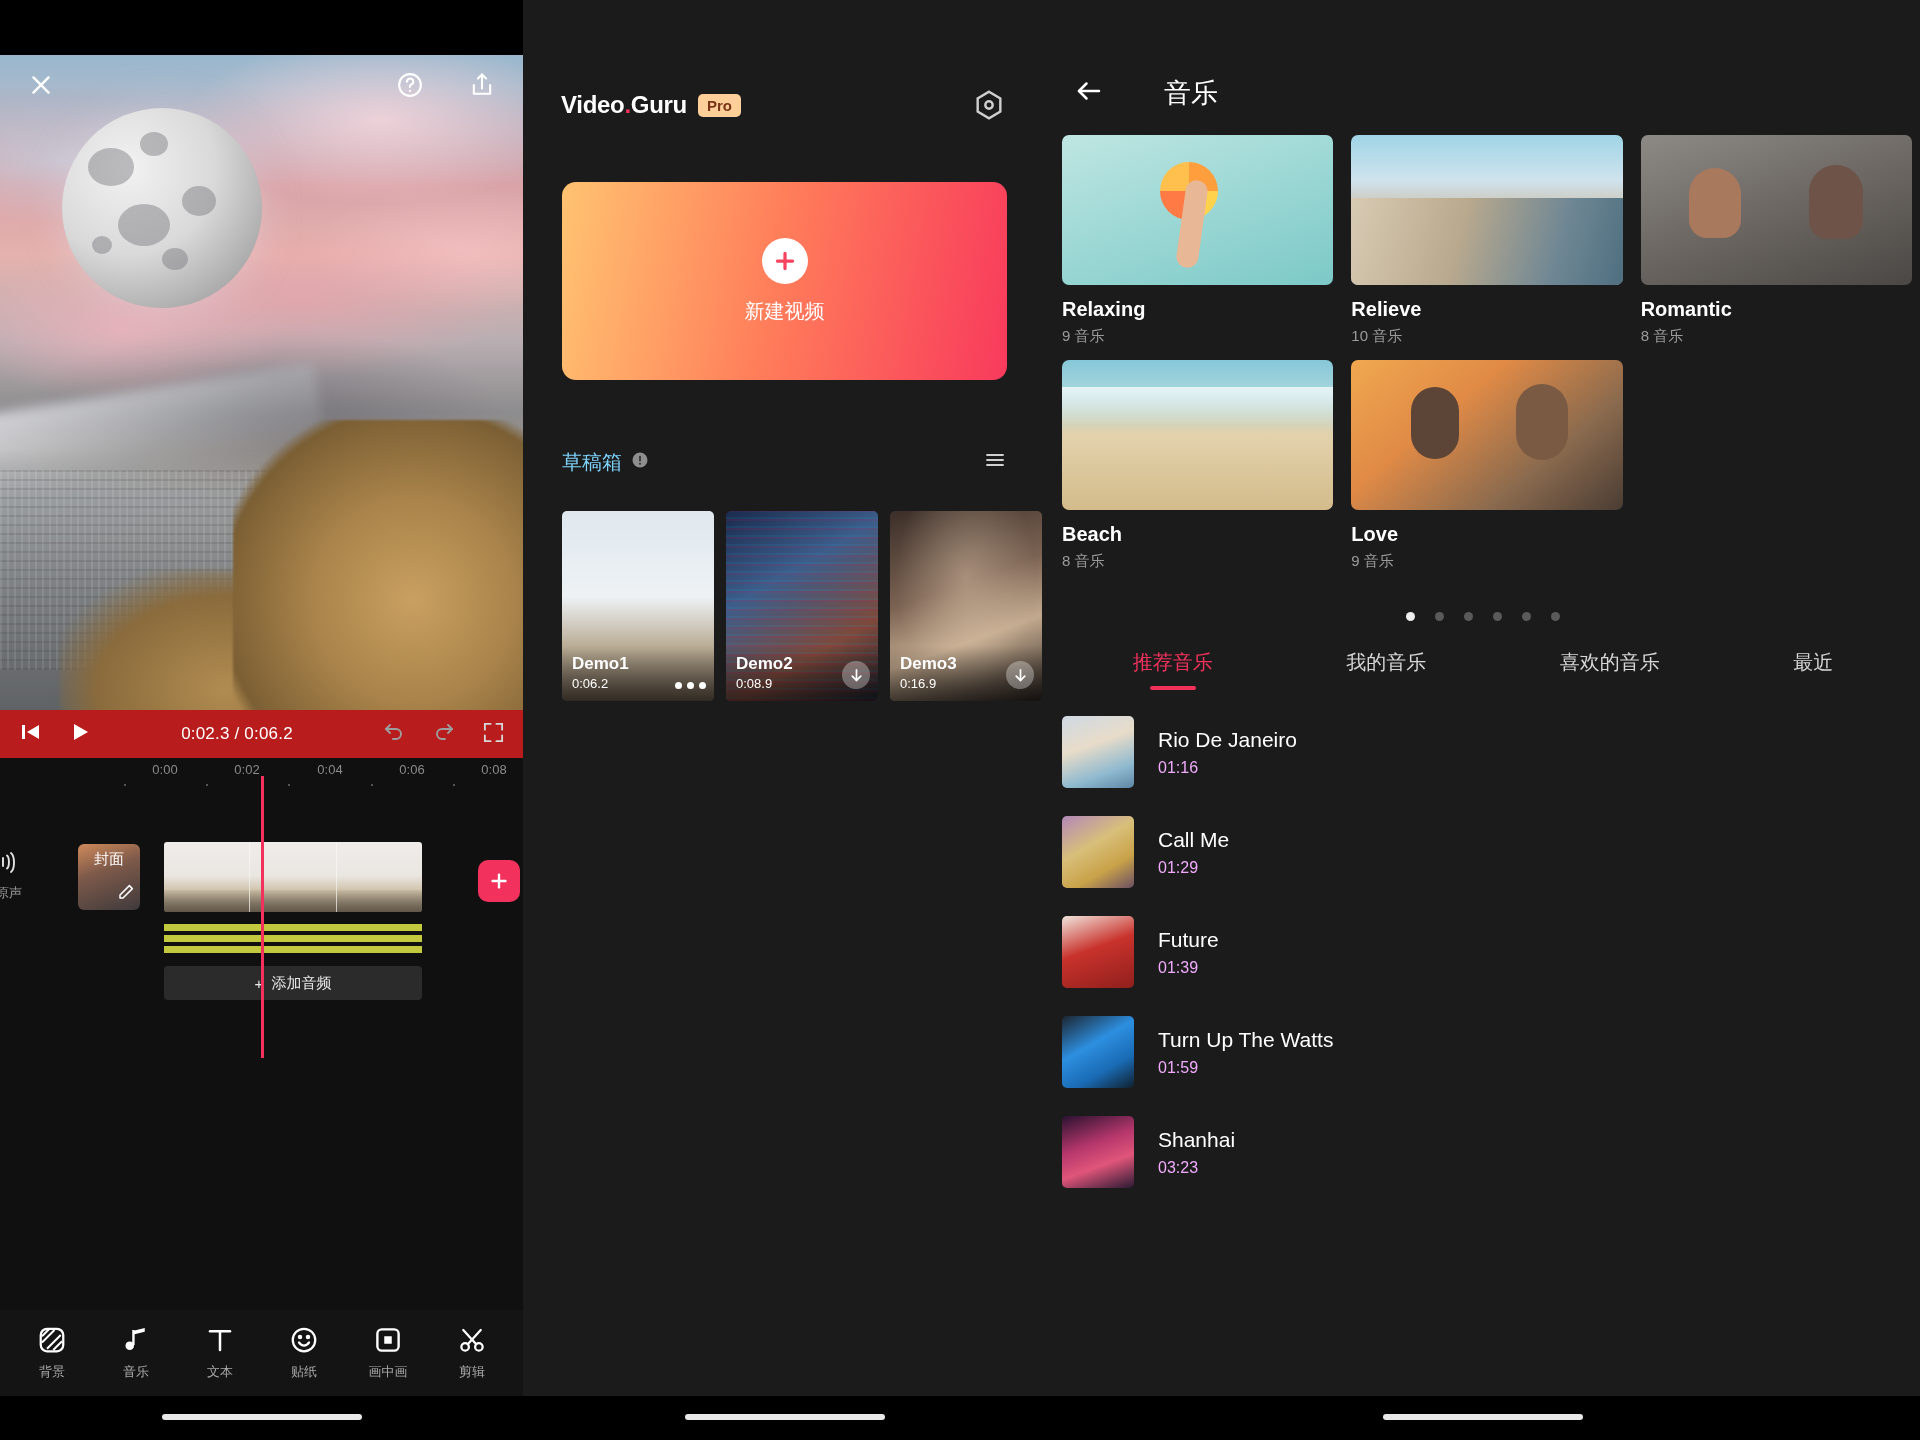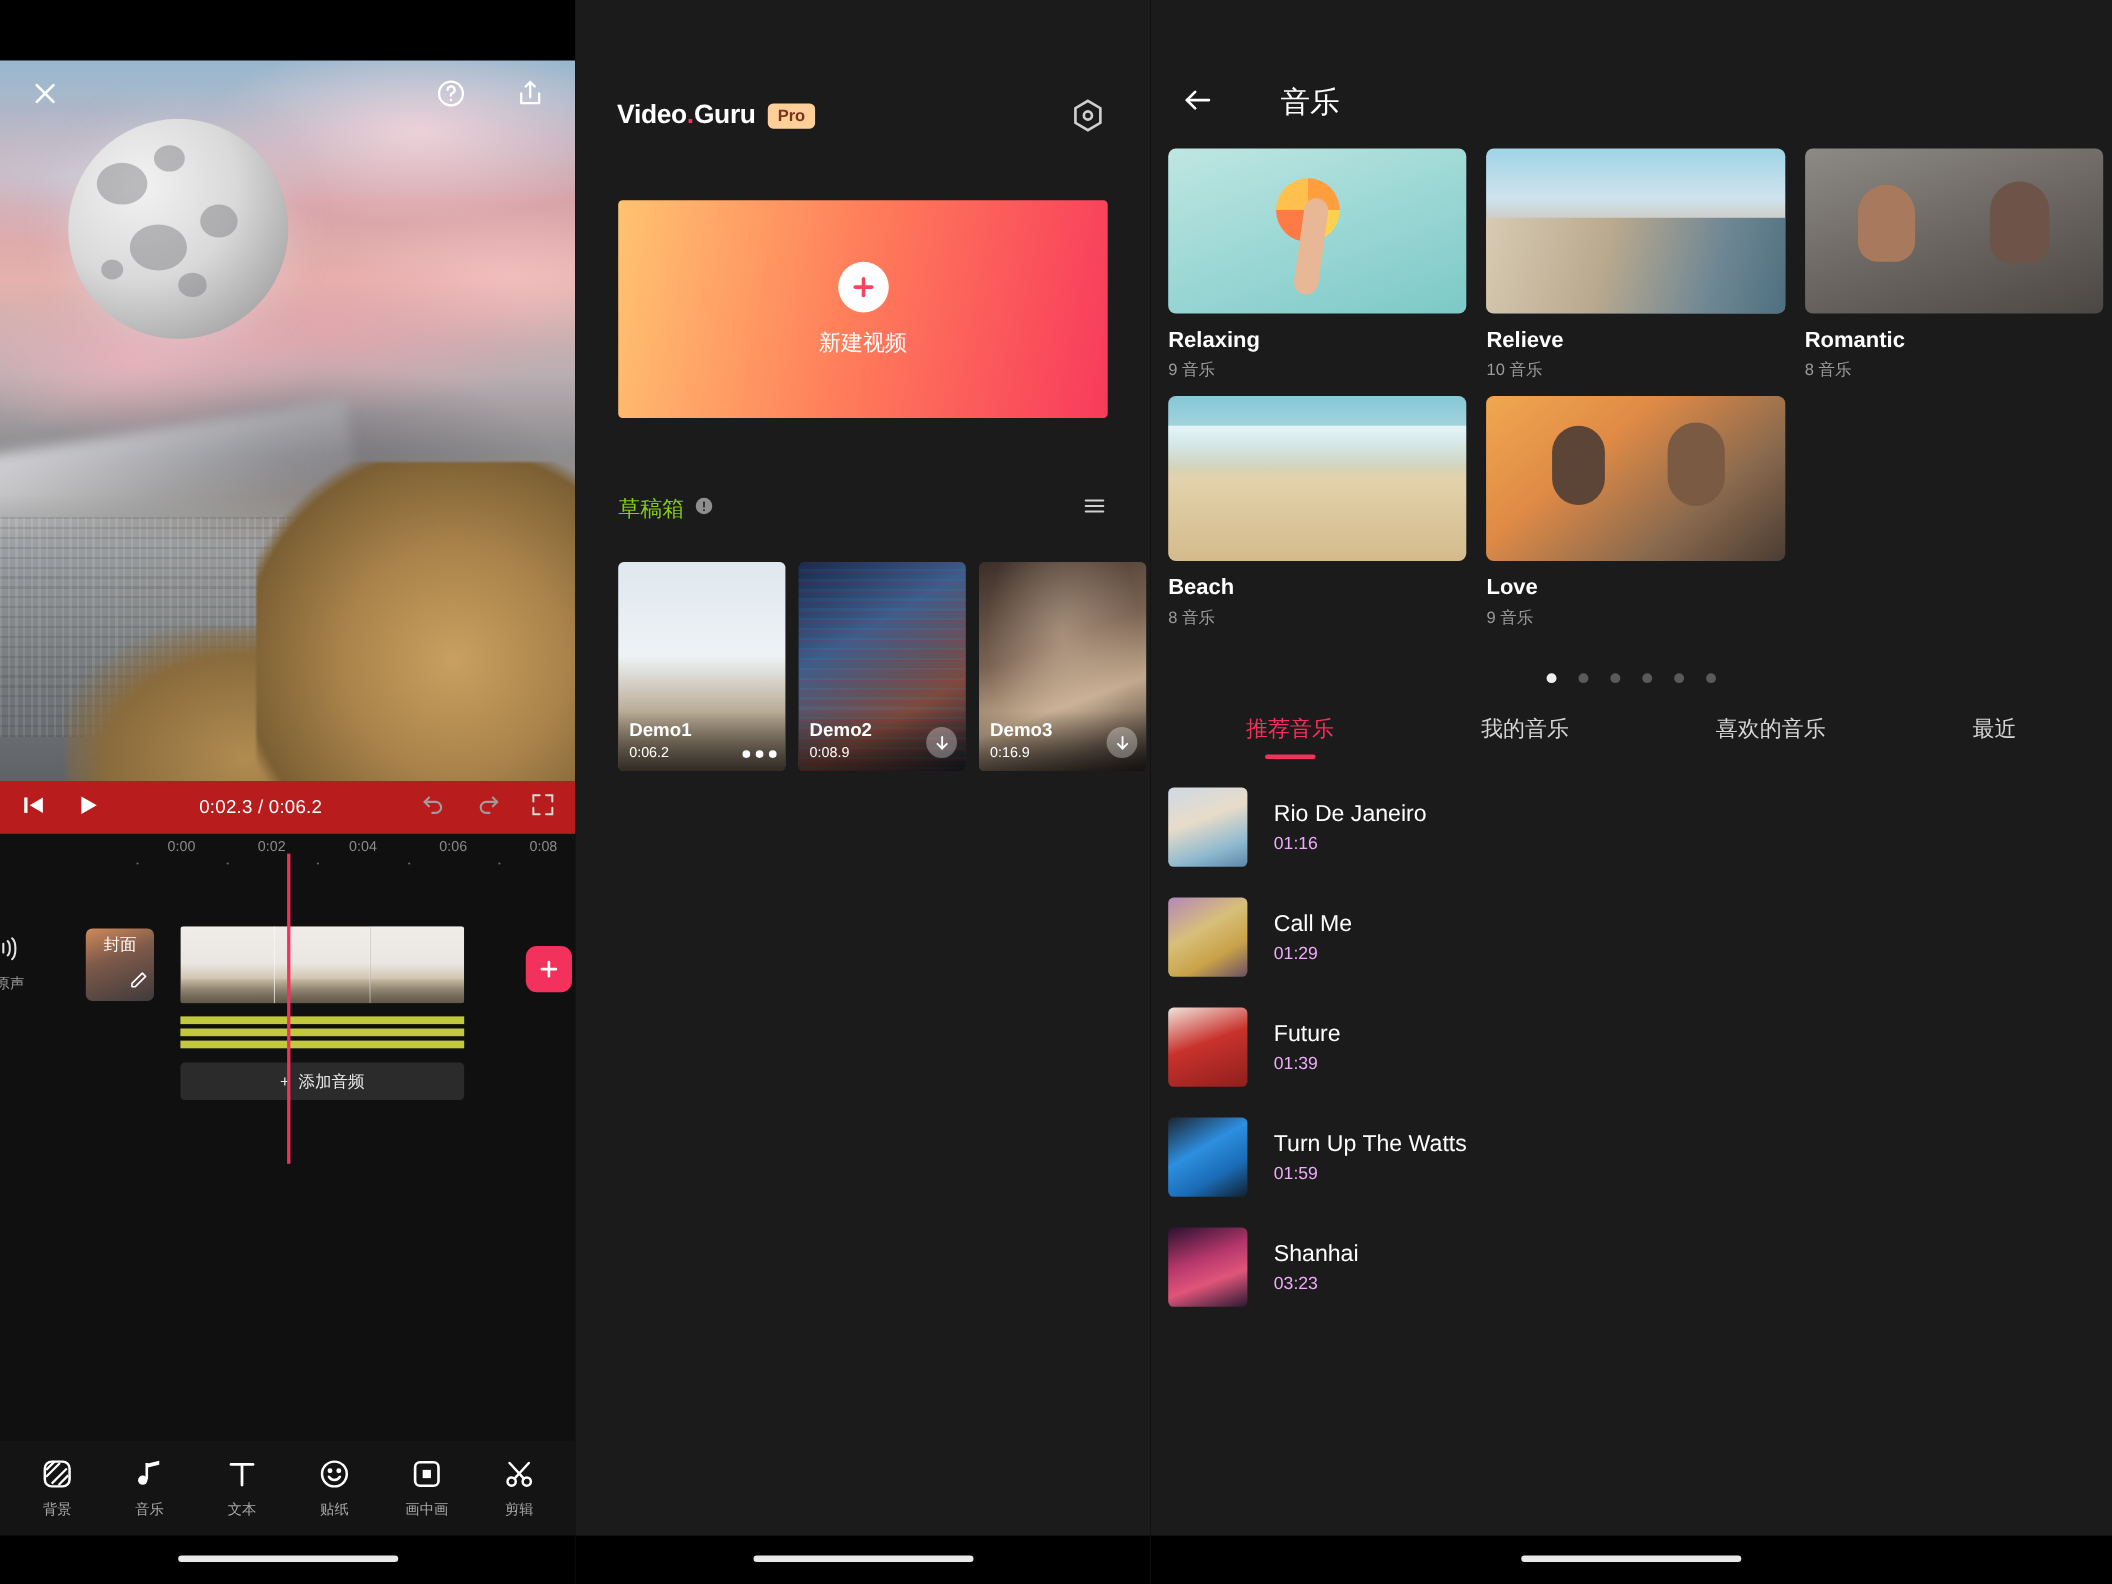--- a/index.html
+++ b/index.html
@@ -147,28 +147,28 @@
   .home-ind { position:absolute; bottom:0; left:0; width:523px; height:44px; background:#000; }
   .home-ind .bar { position:absolute; left:50%; transform:translateX(-50%); top:18px; width:200px; height:6px; border-radius:3px; background:#e9e9e9; }
 
   
   .p2-head { position:absolute; top:70px; left:0; width:523px; height:70px; display:flex; align-items:center; justify-content:space-between; padding:0 38px; }
   .brand { display:flex; align-items:center; gap:11px; }
   .brand .txt { color:#fff; font-size:24px; font-weight:bold; letter-spacing:-.3px; }
   .brand .txt .dot { color:#f2315c; }
   .pro-badge { background:#ffcf9a; color:#7a3418; font-size:15px; font-weight:bold; padding:3px 9px; border-radius:5px; }
   .new-video {
-    position:absolute; top:182px; left:39px; width:445px; height:198px; border-radius:4px;
+    position:absolute; top:182px; left:39px; width:445px; height:198px; border-radius:14px;
     background: linear-gradient(100deg,#ffc371 0%, #ff7d5a 48%, #f83a5c 100%);
     display:flex; flex-direction:column; align-items:center; justify-content:center; gap:14px;
   }
   .plus-circle { width:46px; height:46px; border-radius:50%; background:#fff; display:flex; align-items:center; justify-content:center; }
   .new-video .lbl { color:#fff; font-size:20px; }
   .drafts-head { position:absolute; top:448px; left:39px; width:445px; display:flex; align-items:center; justify-content:space-between; }
-  .drafts-head .title { color:#84cc16; font-size:20px; display:flex; align-items:center; gap:9px; }
+  .drafts-head .title { color:#7dd3fc; font-size:20px; display:flex; align-items:center; gap:9px; }
   .draft-row { position:absolute; top:511px; left:39px; width:500px; display:flex; gap:12px; }
   .draft-card { width:152px; height:190px; border-radius:5px; overflow:hidden; position:relative; flex:0 0 auto; }
   .dc1 { background: linear-gradient(180deg,#dfe8ee 0%, #eef2f5 45%, #b9ab94 72%, #6d6050 100%); }
   .dc2 { background: linear-gradient(150deg,#1a2b4d 0%, #3d5d8a 35%, #7c4a3c 70%, #20242e 100%); }
   .dc3 { background: linear-gradient(160deg,#3b2e28 0%, #7b6353 40%, #c2a98e 65%, #2a2320 100%); }
   .dc2::after{ content:""; position:absolute; inset:0;
     background: repeating-linear-gradient(0deg, rgba(255,0,80,.10) 0 2px, rgba(0,200,255,.08) 2px 4px, transparent 4px 9px); }
   .dc3::after{ content:""; position:absolute; inset:0;
     background: radial-gradient(ellipse at 50% 35%, rgba(255,230,200,.35), transparent 65%); }
   .dc-meta { position:absolute; left:0; bottom:0; width:100%; padding:8px 10px 10px;

